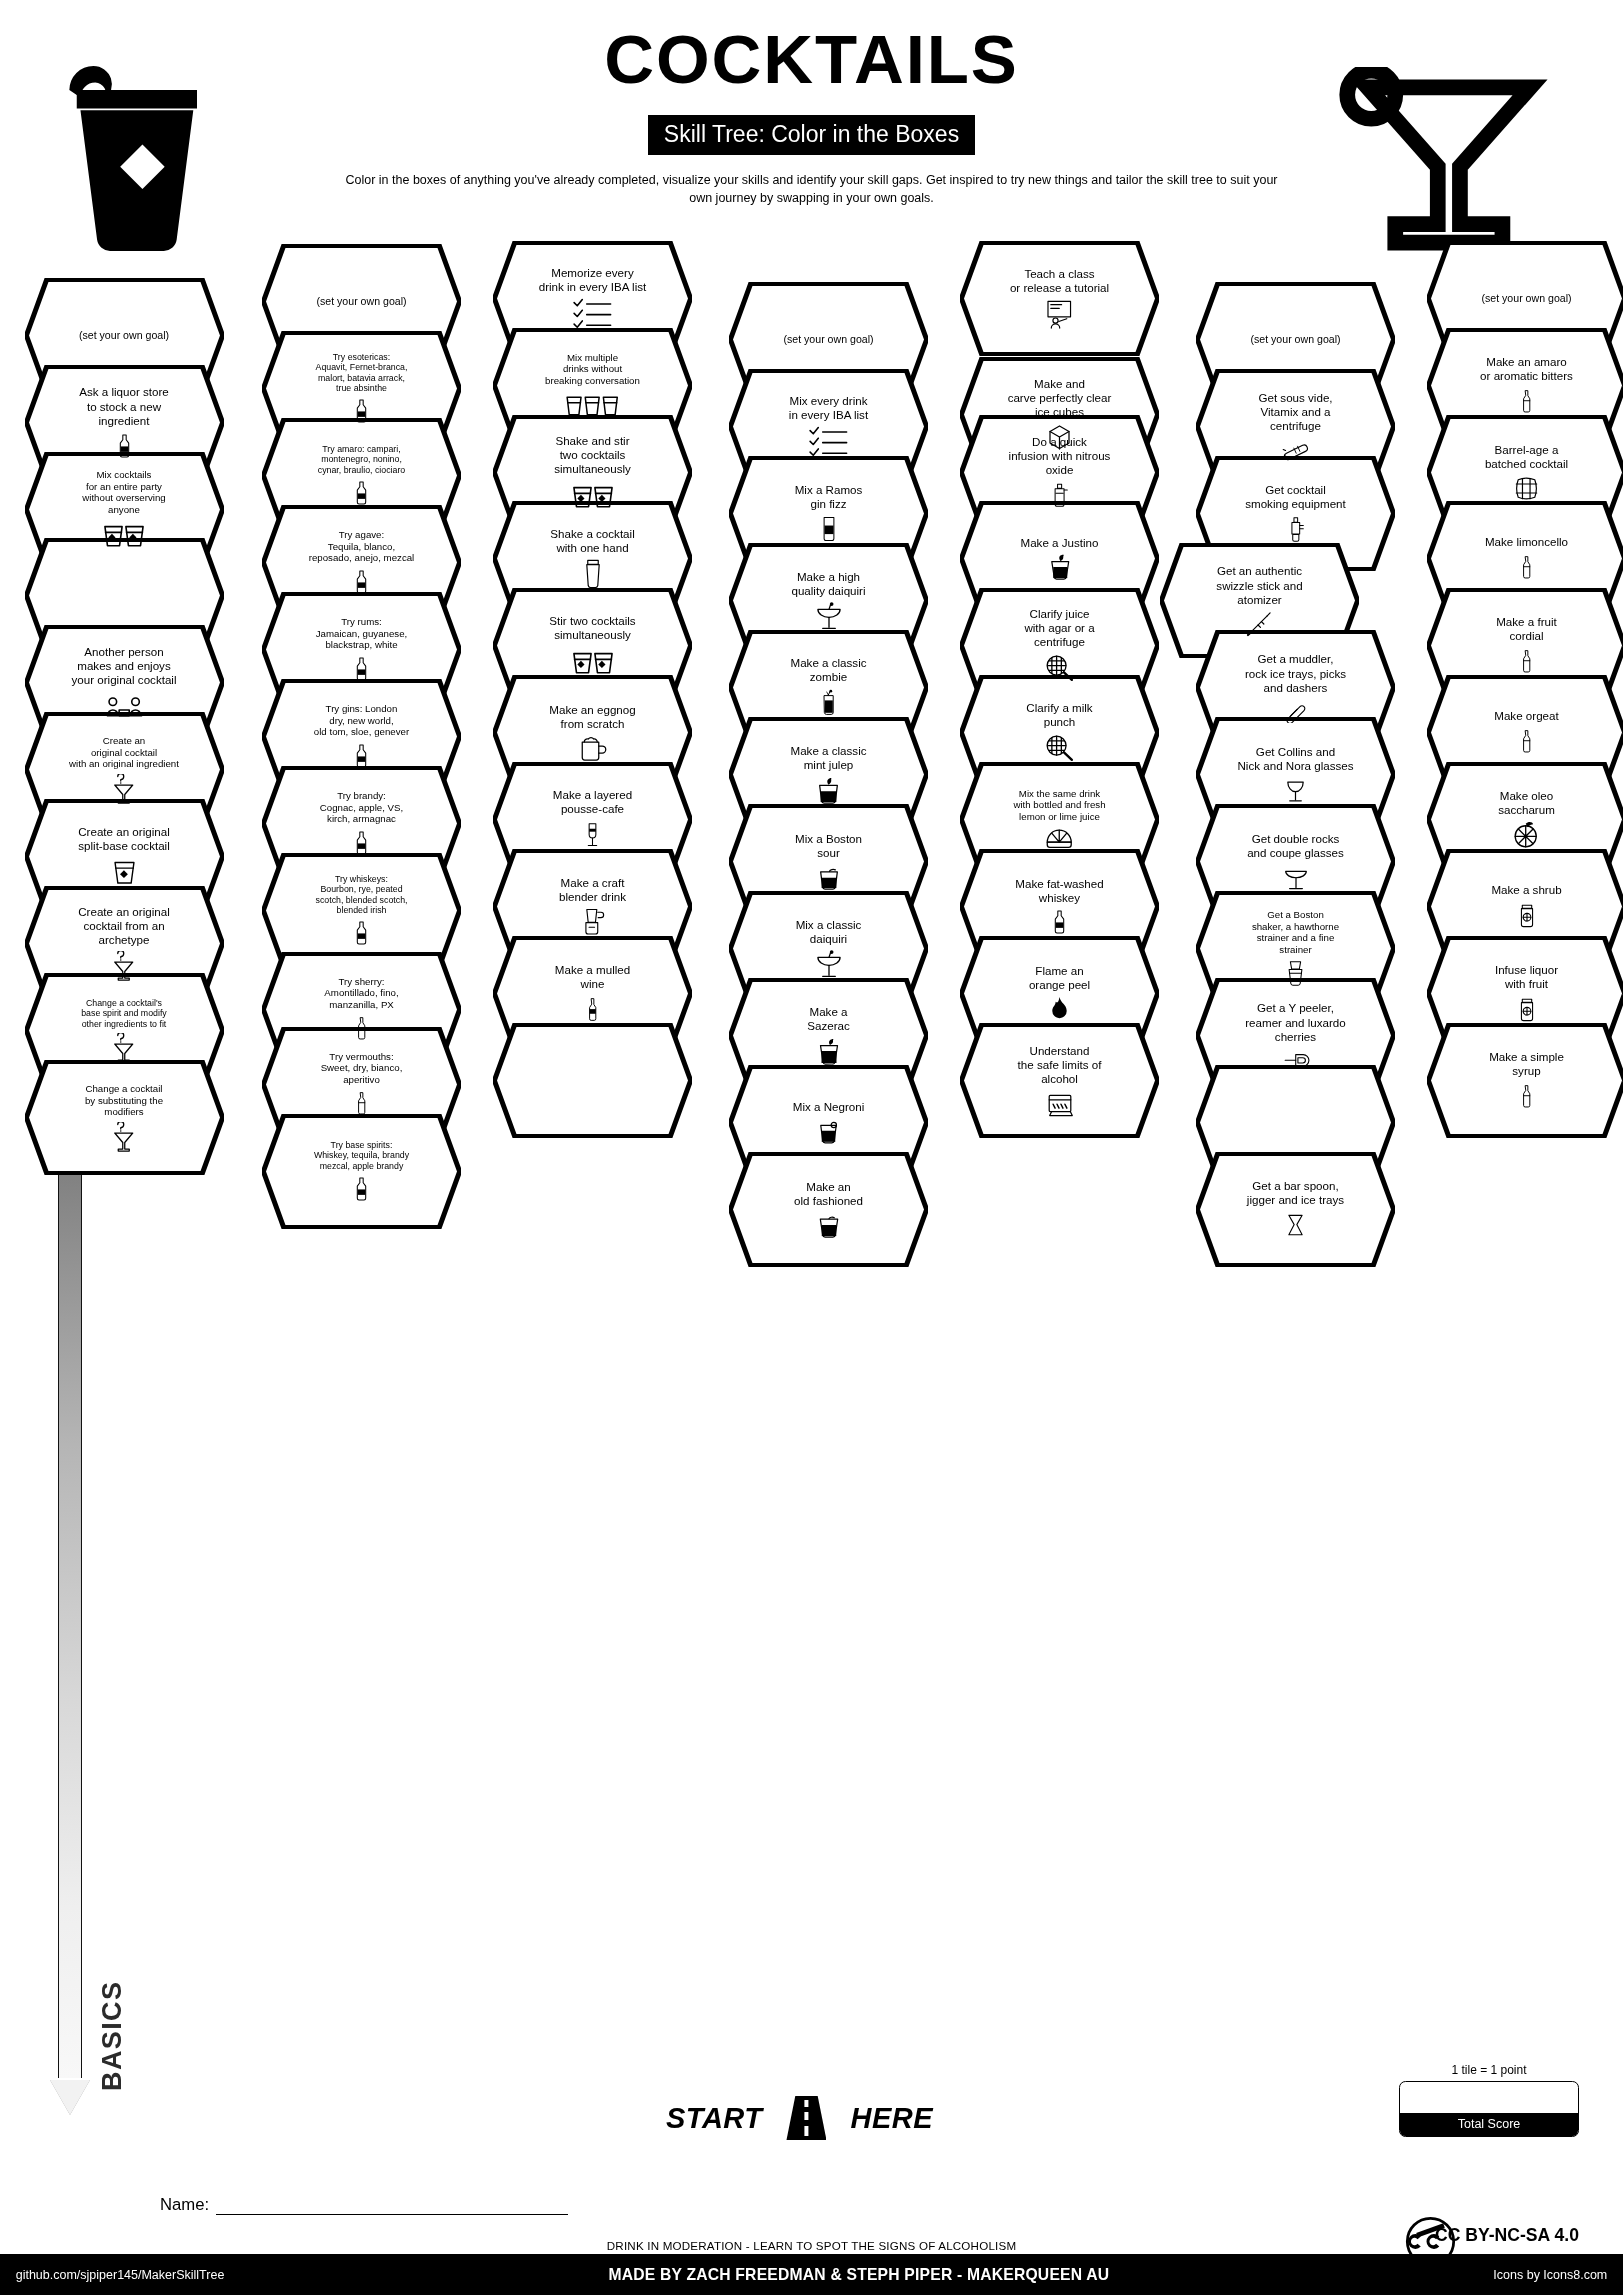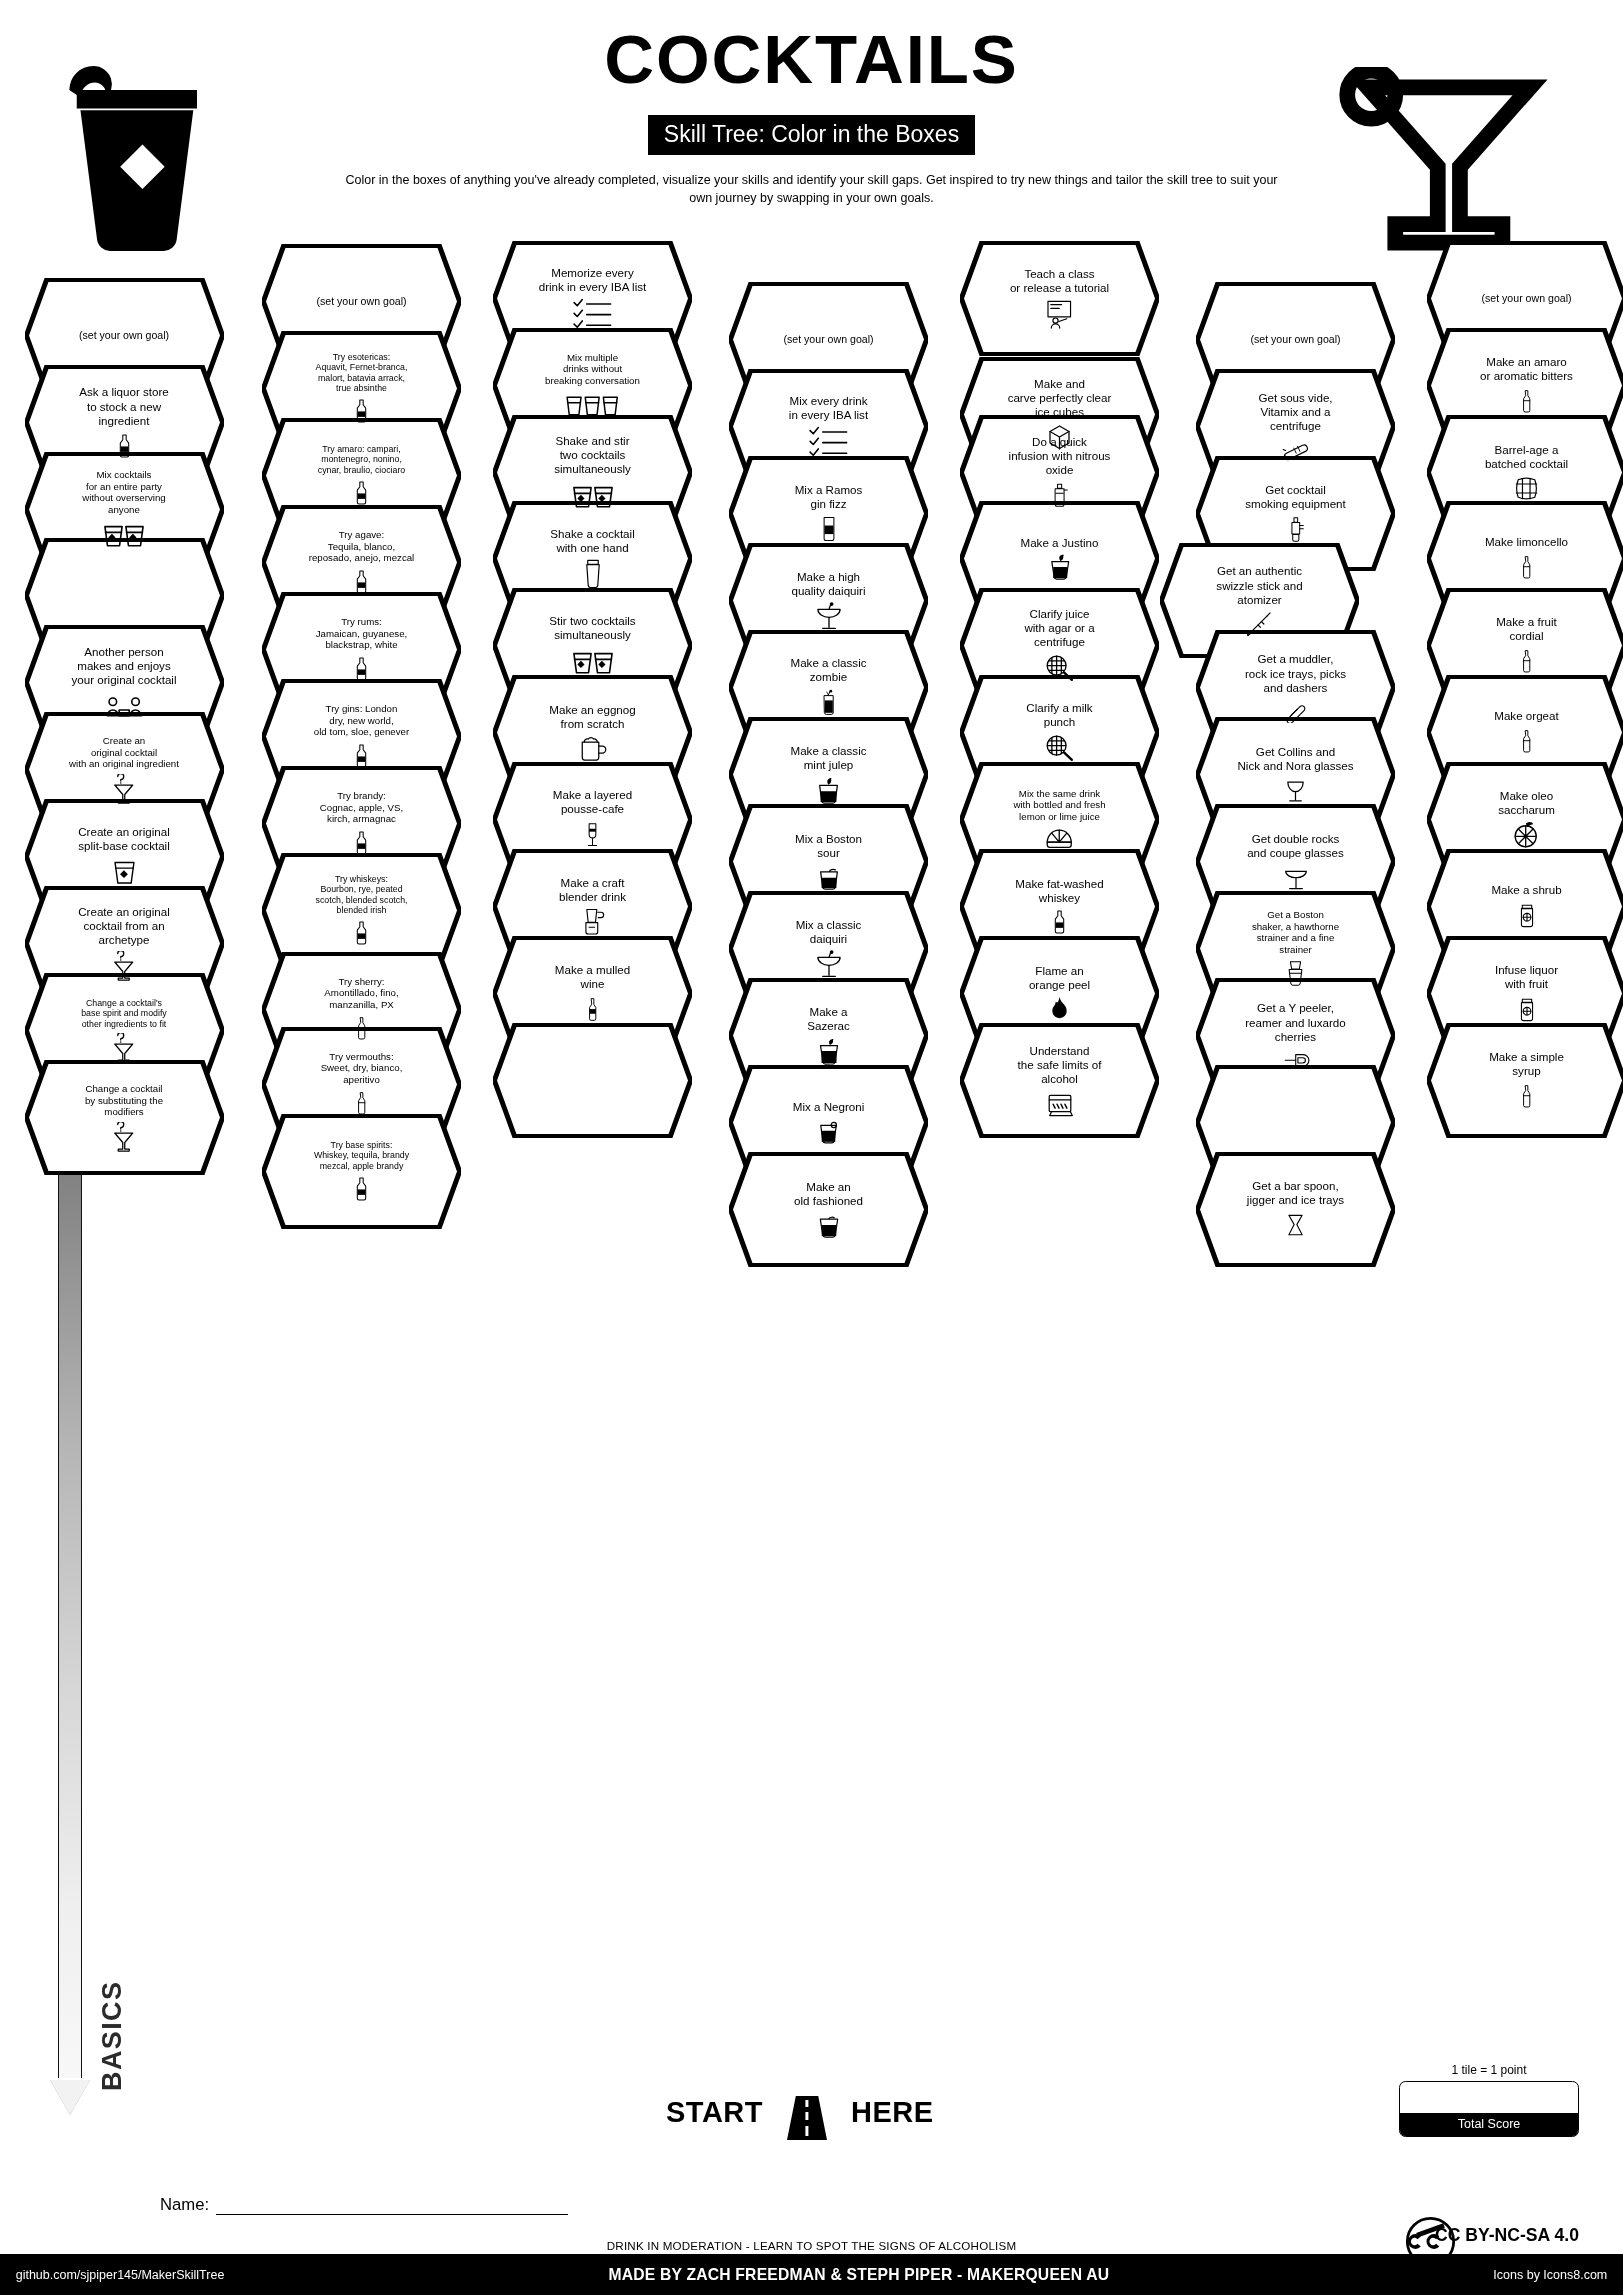--- a/index.html
+++ b/index.html
@@ -115,22 +115,22 @@
   .hex.small .txt { font-size: 9.7px; line-height:1.2; }
   .hex.tiny .txt { font-size: 8.8px; line-height:1.2; }
   .hex .ico { margin-top: 3.7px; }
   .hex .ico svg { display:block; }
   .hex.goal .txt { font-size: 10.6px; }
   .hex.goal .inner { justify-content:center; }
 
   
   #start-here {
     position:absolute; left: 666px; top: 2096px;
-    display:flex; gap: 24px;
-    font-size: 29px; font-weight: bold; letter-spacing:0.5px;
+    display:flex; align-items:center; gap: 24px;
+    font-size: 29px; font-weight: bold; letter-spacing:0.5px;font-style:italic;
   }
   #start-here .road {
     width: 40px; height: 44px; background:#000;
     clip-path: polygon(22% 0%, 78% 0%, 100% 100%, 0% 100%);
     position:relative;
   }
   #start-here .road i {
     position:absolute; left:50%; transform:translateX(-50%);
     width: 3.2px; background:#fff;
   }

